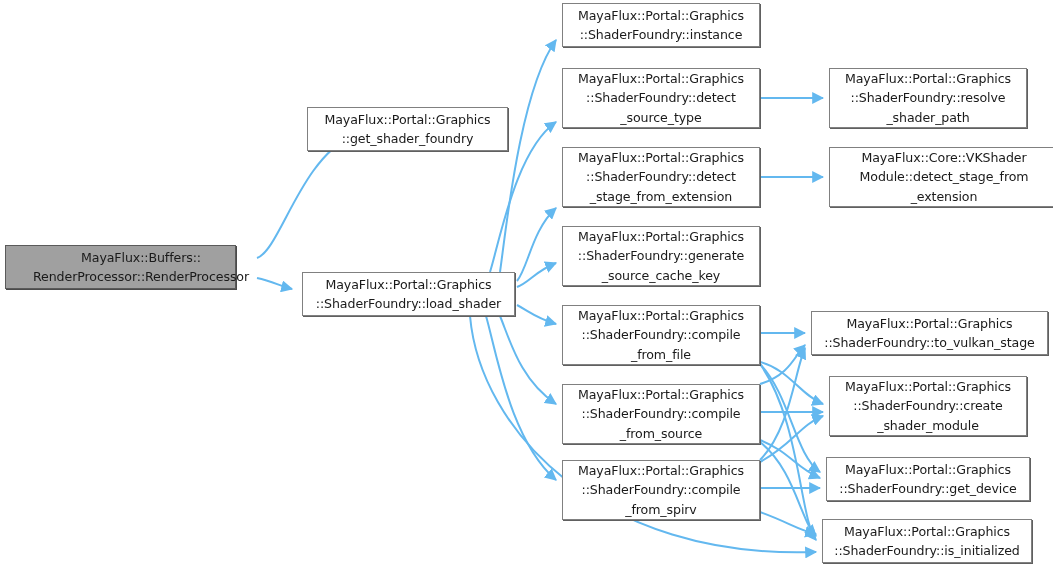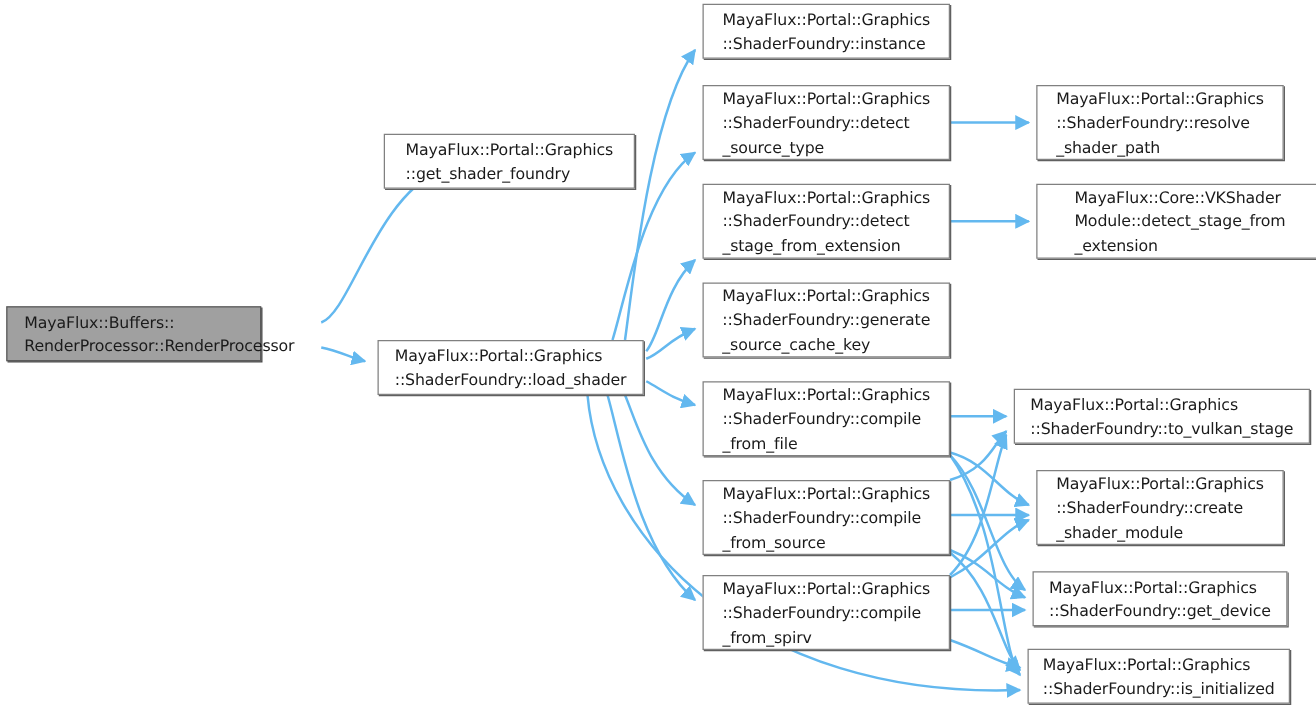--- a/index.html
+++ b/index.html
@@ -8,21 +8,21 @@
     width:1053px;height:575px;
     background:#ffffff;
     overflow:hidden;
     font-family:"DejaVu Sans", sans-serif;
   }
   svg#edges{position:absolute;left:0;top:0;width:1053px;height:575px;overflow:visible;}
   .node{
     position:absolute;
     box-sizing:border-box;
     display:flex;align-items:center;justify-content:center;
-    text-align:left;
+    text-align:center;
     background:#ffffff;
     border:1px solid #808080;
     box-shadow:1px 1px 0 0 #606060;
     color:#1a1a1a;
     font-size:12.6px;
     line-height:19.5px;
     letter-spacing:-0.1px;
     white-space:pre-line;
     padding:0 3px;
   }
@@ -65,21 +65,21 @@
         <path d="M 760,440 C 790,452 796,468 820,478" fill="none" stroke="#63b8ef" stroke-width="2" marker-end="url(#arrow)"></path>
         <path d="M 760,442 C 795,470 800,520 816,536" fill="none" stroke="#63b8ef" stroke-width="2" marker-end="url(#arrow)"></path>
         <path d="M 760,460 C 790,430 795,370 805,348" fill="none" stroke="#63b8ef" stroke-width="2" marker-end="url(#arrow)"></path>
         <path d="M 760,462 C 792,445 800,425 823,416" fill="none" stroke="#63b8ef" stroke-width="2" marker-end="url(#arrow)"></path>
         <path d="M 760,488 L 820,488" fill="none" stroke="#63b8ef" stroke-width="2" marker-end="url(#arrow)"></path>
         <path d="M 760,512 C 788,522 798,530 816,534" fill="none" stroke="#63b8ef" stroke-width="2" marker-end="url(#arrow)"></path>
       </g>
   </svg>
 
   <div id="node-layer">
-      <div class="node highlight" style="left: 5px; top: 245px; width: 204px; height: 44px; padding-left: 44px;">MayaFlux::Buffers::
+      <div class="node highlight" style="left: 5px; top: 245px; width: 231px; height: 44px; padding-left: 44px;">MayaFlux::Buffers::
 RenderProcessor::RenderProcessor</div>
       <div class="node" style="left: 307px; top: 107px; width: 201px; height: 44px;">MayaFlux::Portal::Graphics
 ::get_shader_foundry</div>
       <div class="node" style="left: 302px; top: 272px; width: 213px; height: 44px;">MayaFlux::Portal::Graphics
 ::ShaderFoundry::load_shader</div>
       <div class="node" style="left: 562px; top: 3px; width: 198px; height: 44px;">MayaFlux::Portal::Graphics
 ::ShaderFoundry::instance</div>
       <div class="node" style="left: 562px; top: 68px; width: 198px; height: 60px;">MayaFlux::Portal::Graphics
 ::ShaderFoundry::detect
 _source_type</div>

